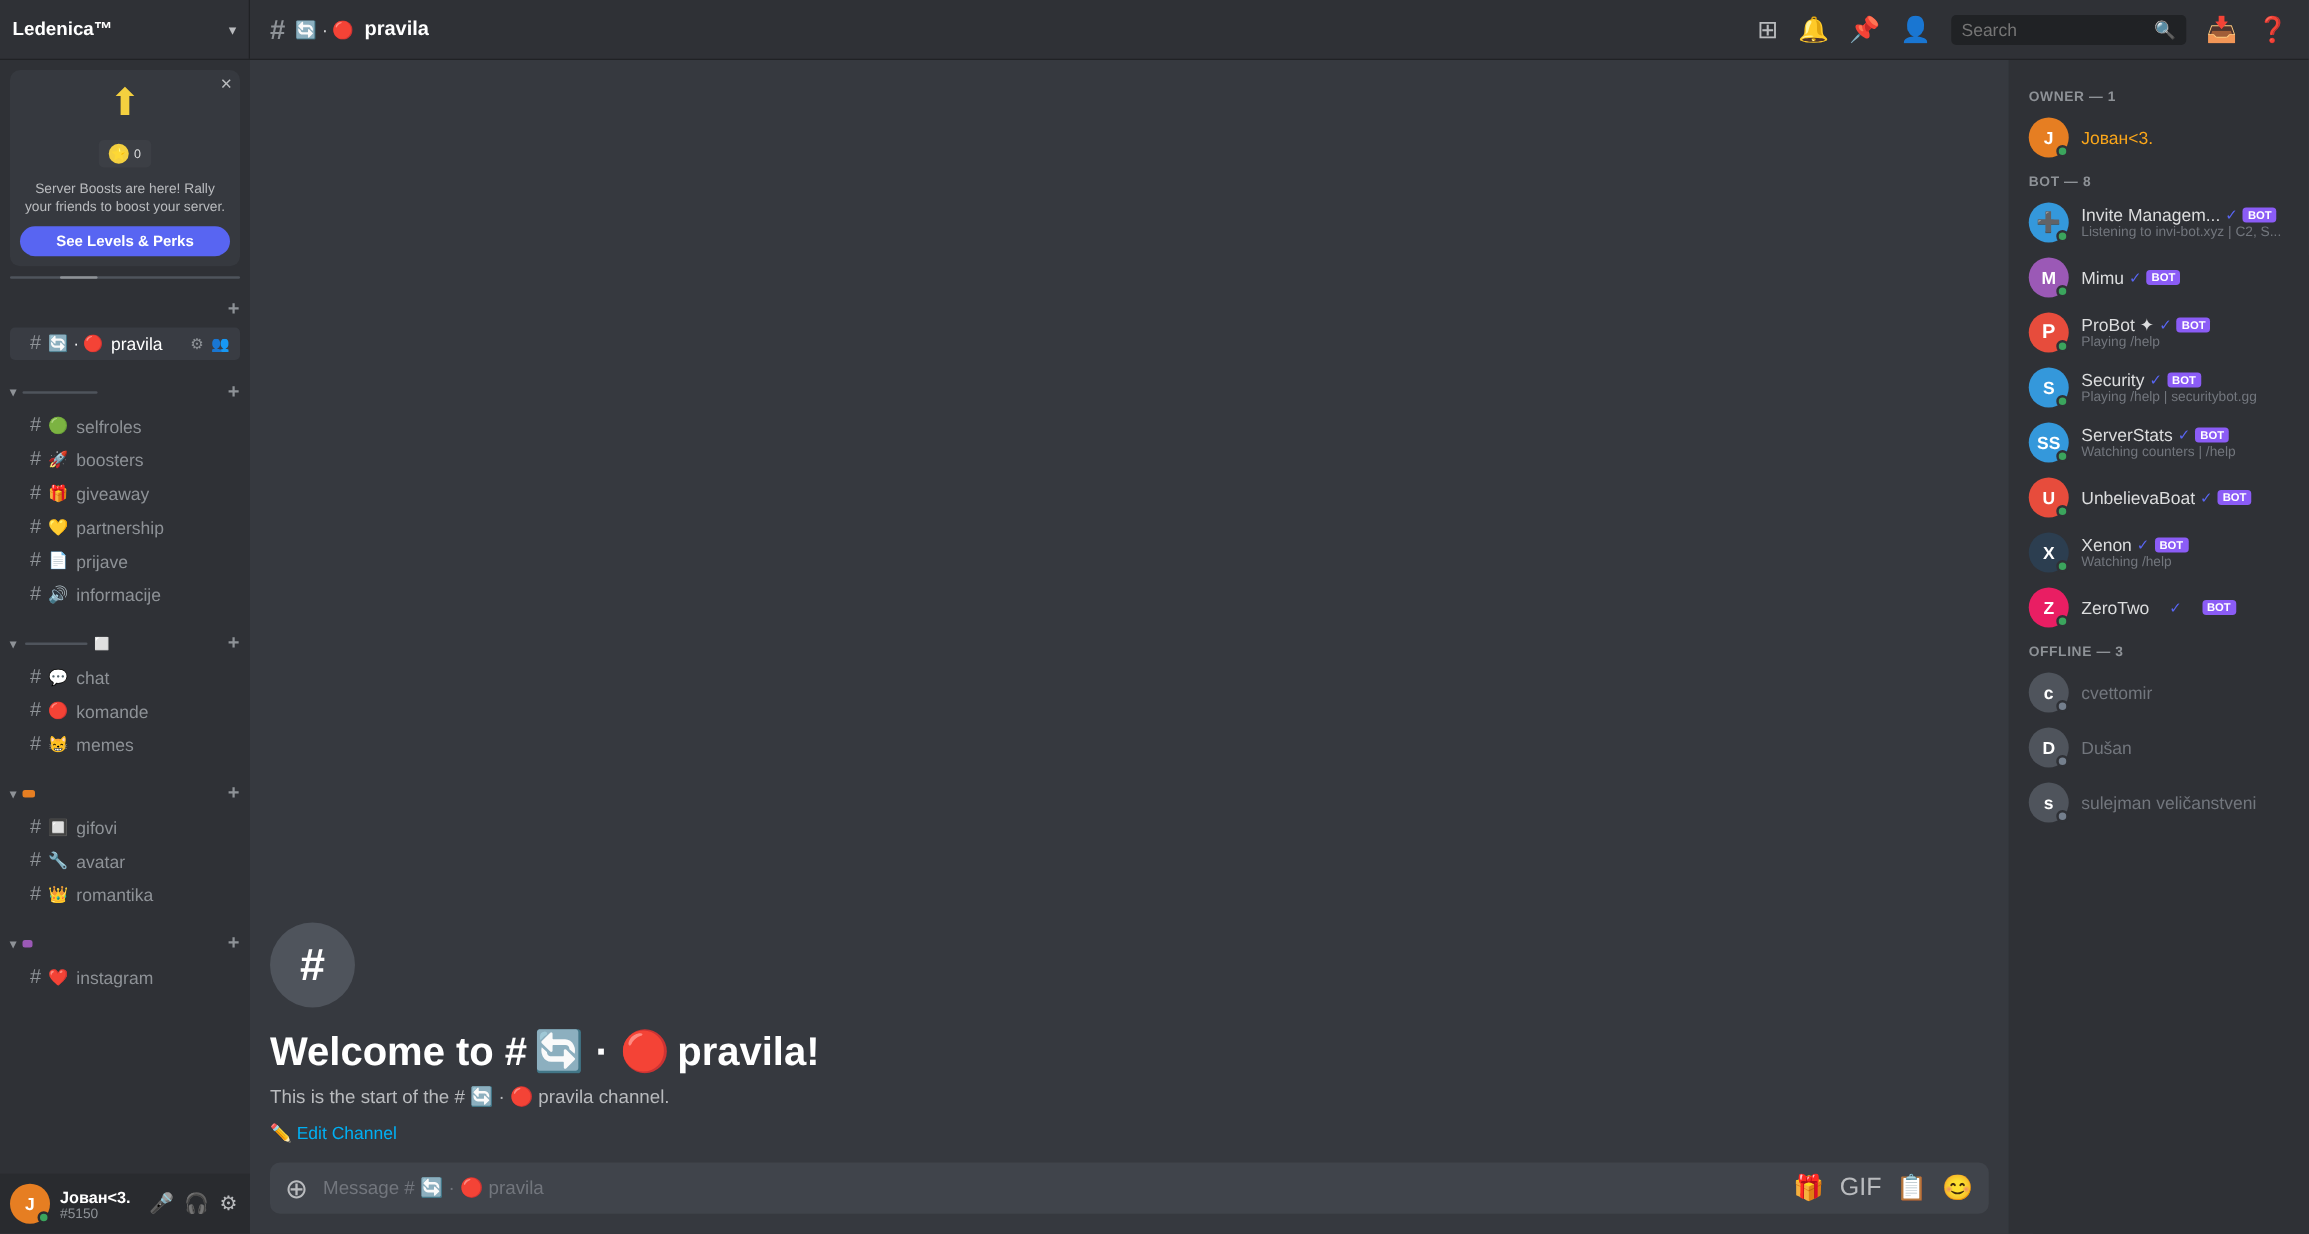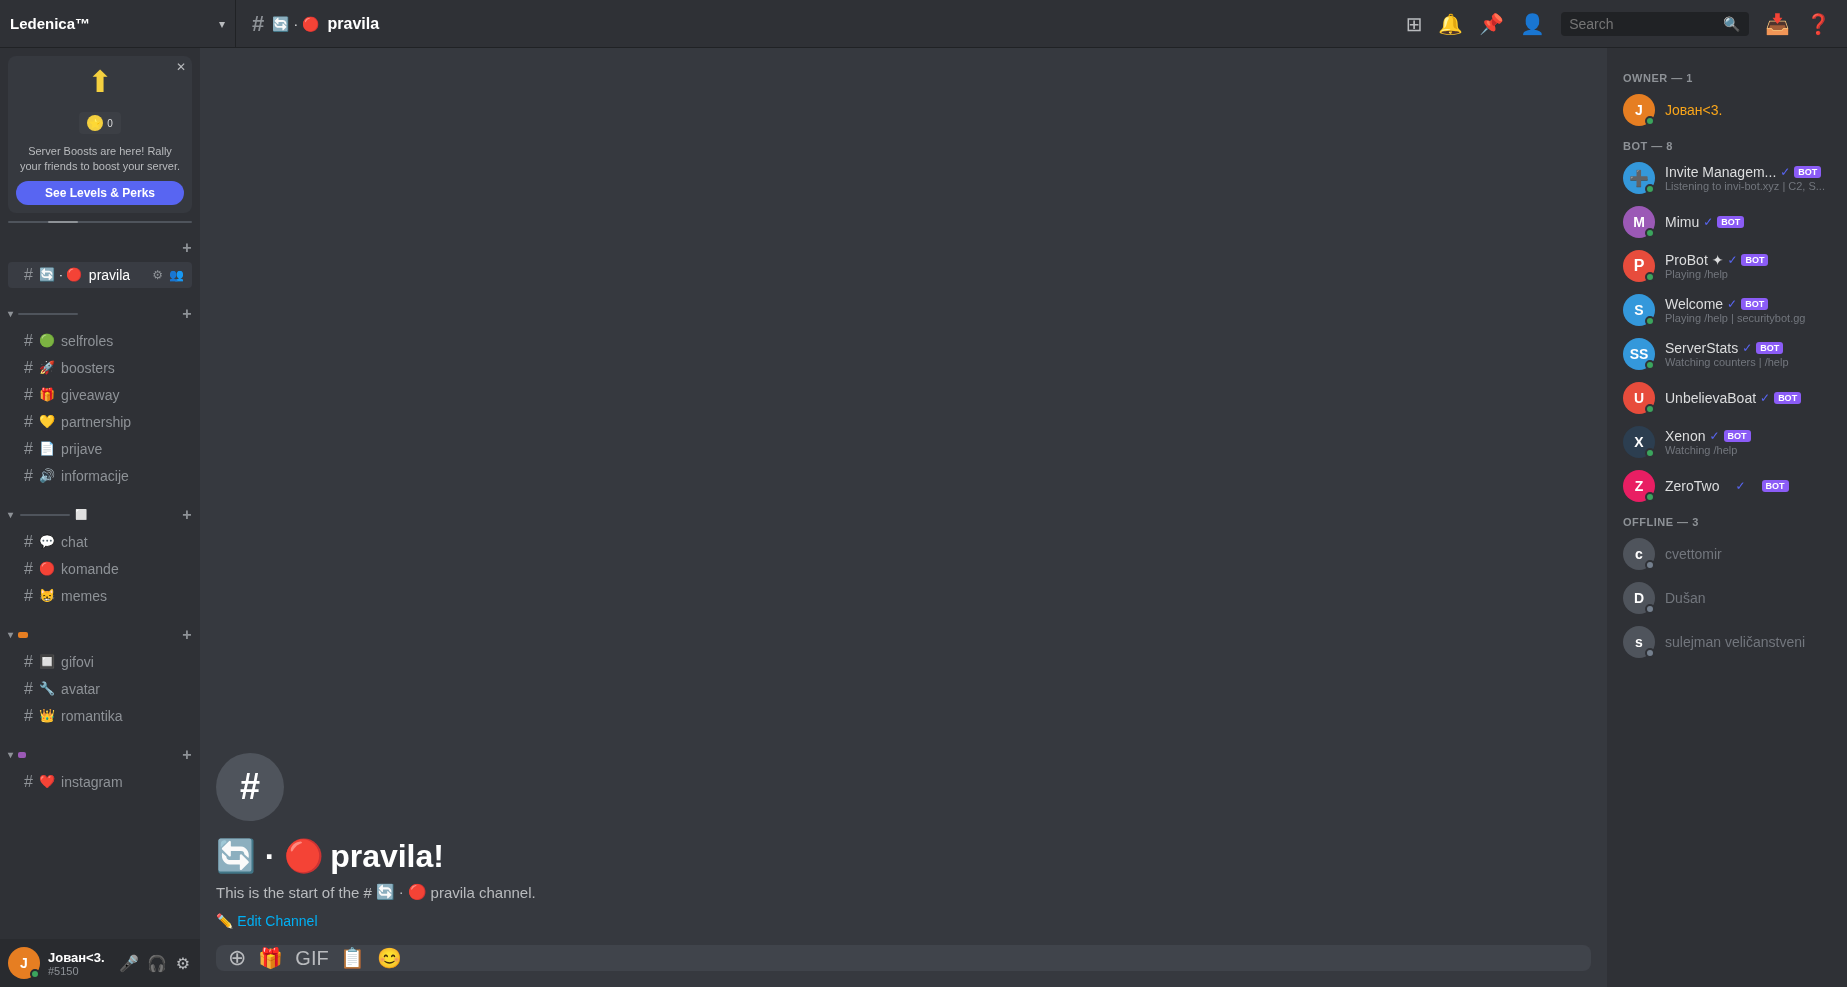--- a/index.html
+++ b/index.html
@@ -18,21 +18,21 @@
     .top-bar {
       height: 48px;
       background: #2f3136;
       display: flex;
       align-items: center;
       border-bottom: 1px solid #202225;
       flex-shrink: 0;
       z-index: 10;
     }
     .top-bar-left {
-      width: 236px;
+      width: 200px;
       display: flex;
       align-items: center;
       padding: 0 10px;
       border-right: 1px solid #202225;
       height: 100%;
     }
     .server-name {
       font-weight: 700;
       font-size: 15px;
       color: #fff;
@@ -663,35 +663,37 @@
     </div>
   </div>
 
   <div class="main-content">
     <div class="messages-area">
       <div class="welcome-section">
         <div class="welcome-hash-circle">
           <span>#</span>
         </div>
         <div class="welcome-title">
+          <span>Welcome to #</span>
           <span>🔄 · 🔴</span>
           <span>pravila!</span>
         </div>
         <div class="welcome-sub">
           <span>This is the start of the #</span>
           <span>🔄 · 🔴</span>
           <span>pravila channel.</span>
         </div>
         <div class="edit-channel-link">✏️ Edit Channel</div>
       </div>
     </div>
 
     <div class="message-input-area">
       <div class="message-input-box">
         <span class="msg-plus-btn">⊕</span>
+        <input class="msg-input" type="text" placeholder="Message # 🔄 · 🔴 pravila" style="">
         <div class="msg-icons">
           <span class="msg-icon-btn" title="Gift">🎁</span>
           <span class="msg-icon-btn" title="GIF">GIF</span>
           <span class="msg-icon-btn" title="Sticker">📋</span>
           <span class="msg-icon-btn" title="Emoji">😊</span>
         </div>
       </div>
     </div>
   </div>
 
@@ -754,21 +756,21 @@
       </div>
     </div>
 
     <div class="member-item">
       <div class="member-avatar" style="background:#3498db;">
         <span>S</span>
         <div class="member-status status-online"></div>
       </div>
       <div class="member-info">
         <div class="member-name" style="color:#dcddde;display:flex;align-items:center;gap:4px;">
-          <span>Welcome</span>
+          <span>Security</span>
           <span class="verified-badge">✓</span>
           <span class="bot-badge">BOT</span>
         </div>
         <div class="member-status-text">Playing /help | securitybot.gg</div>
       </div>
     </div>
 
     <div class="member-item">
       <div class="member-avatar" style="background:#3498db;">
         <span>SS</span>

